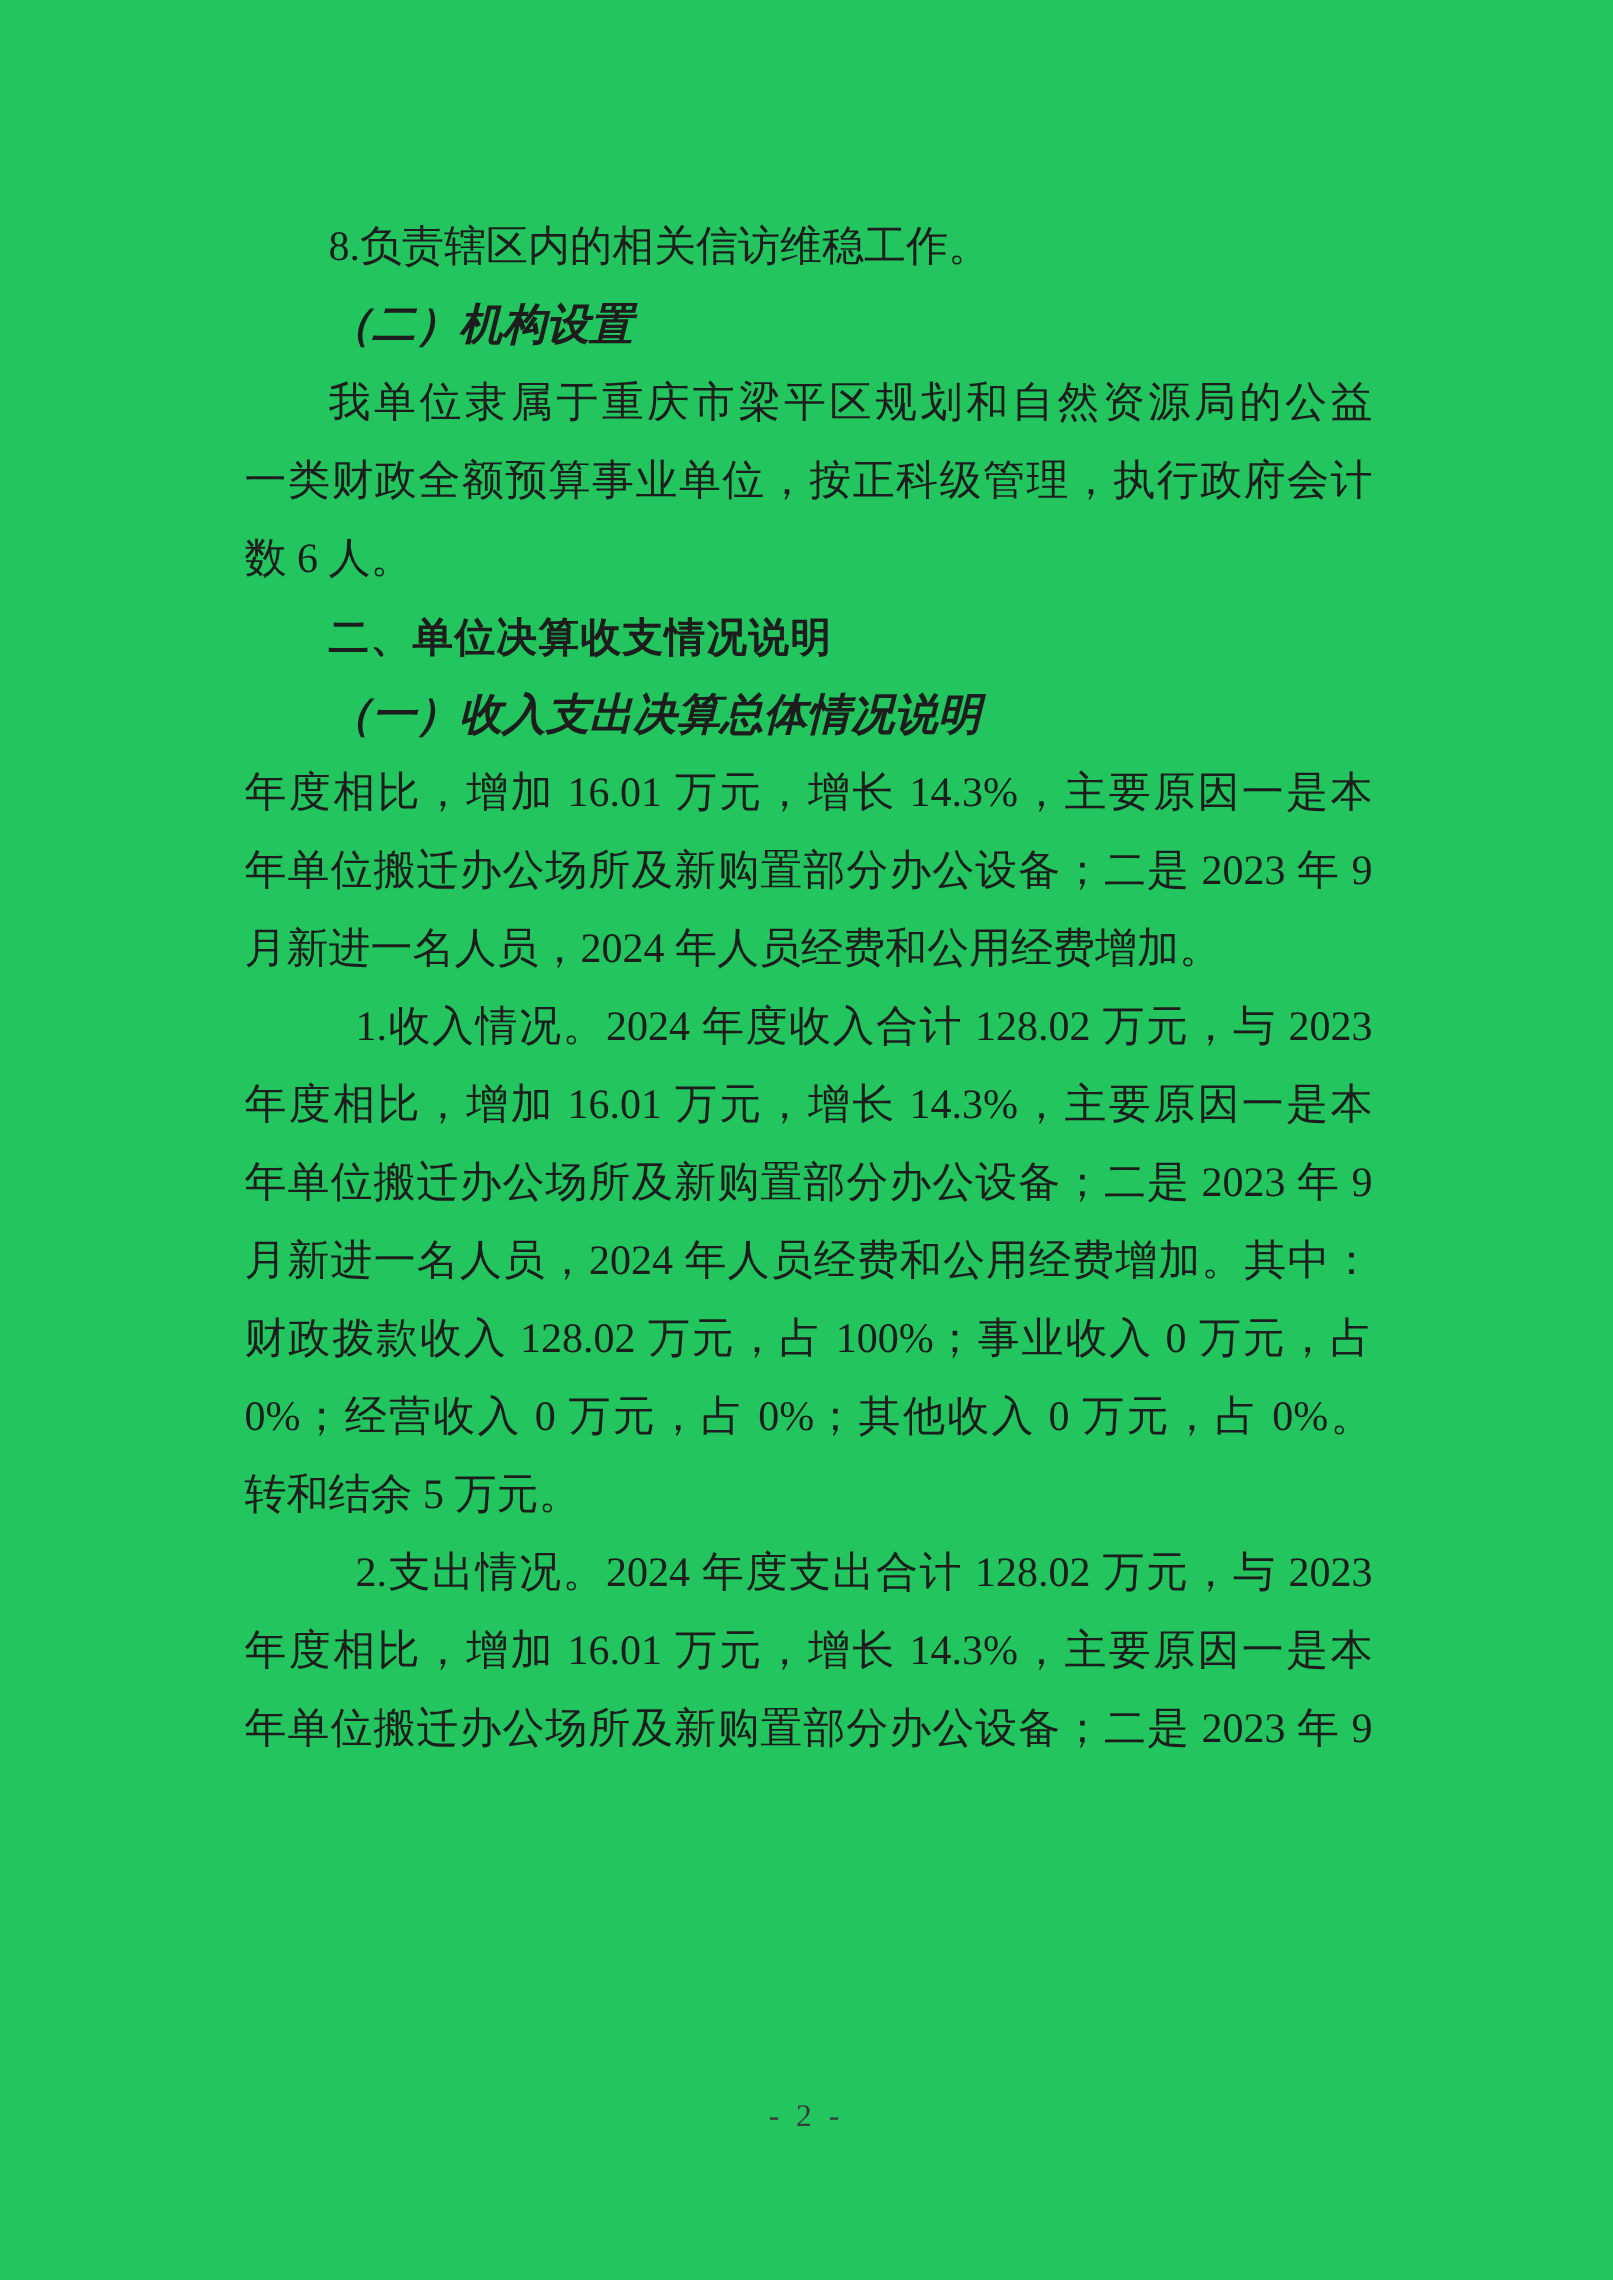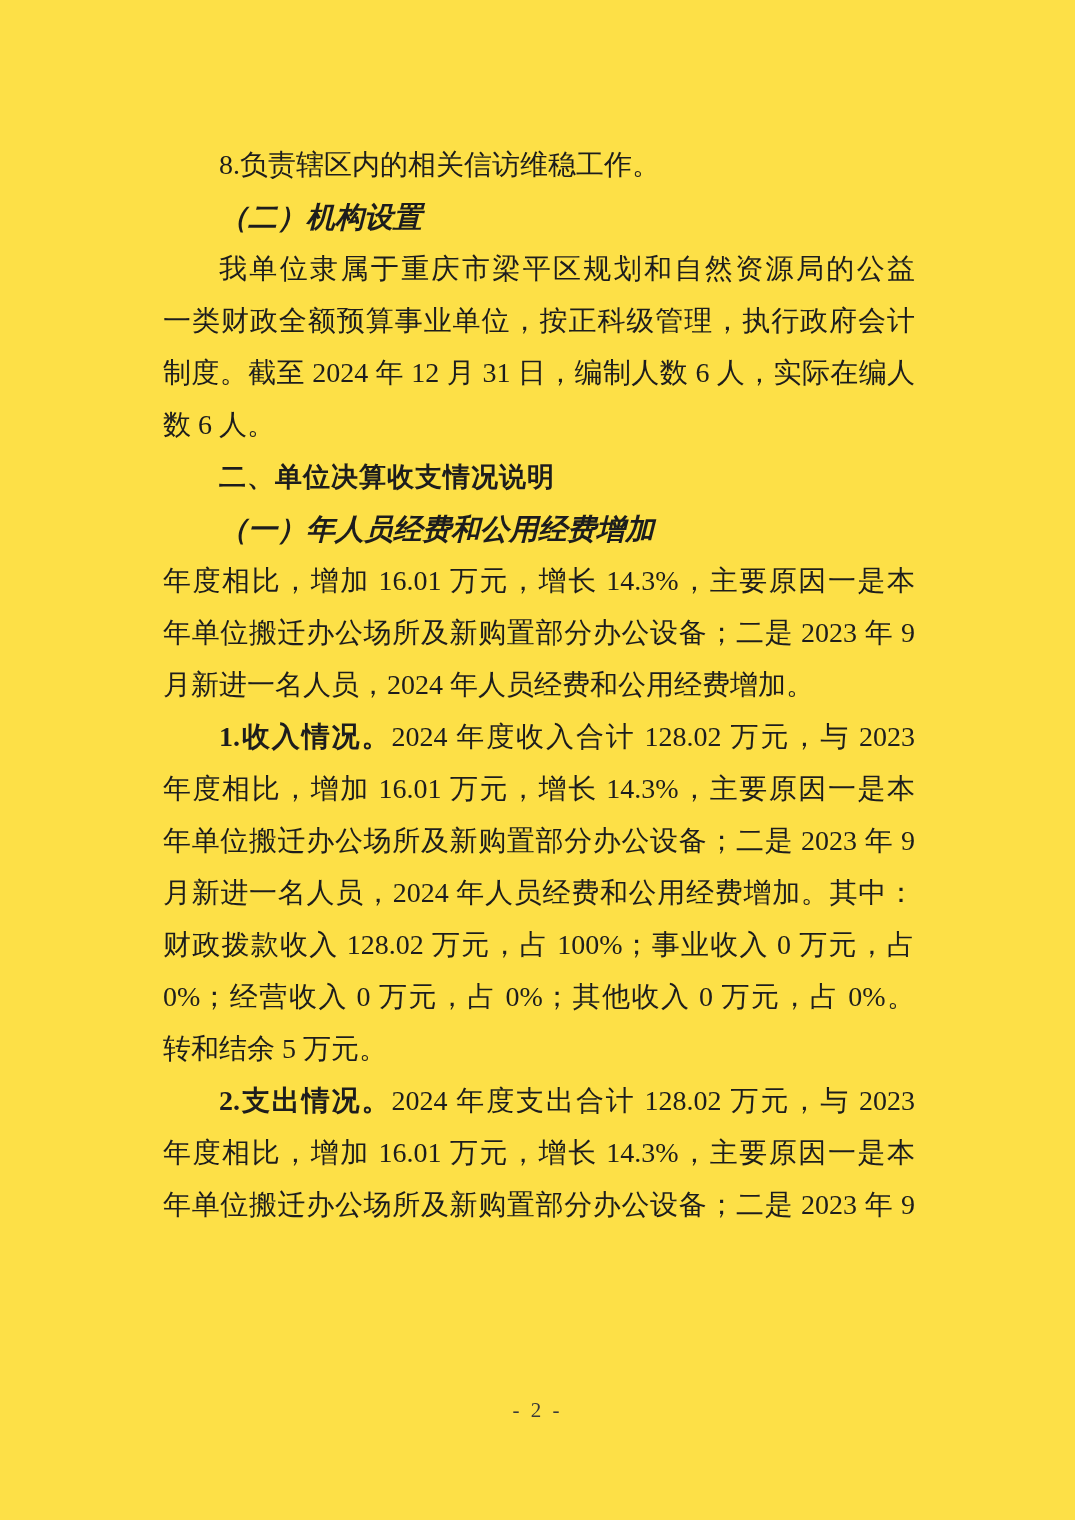--- a/index.html
+++ b/index.html
@@ -4,21 +4,21 @@
 <style>
   html, body {
     margin: 0;
     padding: 0;
     background: #ffffff;
   }
   .page {
     position: relative;
     width: 1075px;
     height: 1520px;
-    background: #fde047;
+    background: #22c55e;
     overflow: hidden;
     font-family: "Liberation Serif", "DejaVu Serif", serif;
   }
   .content {
     position: absolute;
     left: 163px;
     top: 139px;
     width: 752px;
   }
   .line {
@@ -43,21 +43,22 @@
     font-size: 29px;
     font-style: italic;
   }
   .line.heading-main {
     font-family: "Liberation Sans", "DejaVu Sans", sans-serif;
     font-weight: 700;
     font-size: 27px;
     letter-spacing: 1px;
   }
   .line b {
-    font-weight: 700;
+    font-weight: 400;
+    margin-left: 18px;
   }
   .footer {
     position: absolute;
     left: 0;
     top: 1398px;
     width: 1075px;
     text-align: center;
   }
   .pagenum {
     font-size: 21px;
@@ -67,24 +68,23 @@
 </style>
 </head>
 <body>
 
 <div class="page">
   <main class="content" id="doc-lines">
       <div class="line body indent">8.负责辖区内的相关信访维稳工作。</div>
       <div class="line heading-sub indent">（二）机构设置</div>
       <div class="line body indent fill">我单位隶属于重庆市梁平区规划和自然资源局的公益</div>
       <div class="line body fill">一类财政全额预算事业单位，按正科级管理，执行政府会计</div>
-      <div class="line body fill">制度。截至 2024 年 12 月 31 日，编制人数 6 人，实际在编人</div>
       <div class="line body">数 6 人。</div>
       <div class="line heading-main indent">二、单位决算收支情况说明</div>
-      <div class="line heading-sub indent">（一）年人员经费和公用经费增加</div>
+      <div class="line heading-sub indent">（一）收入支出决算总体情况说明</div>
       <div class="line body fill">年度相比，增加 16.01 万元，增长 14.3%，主要原因一是本</div>
       <div class="line body fill">年单位搬迁办公场所及新购置部分办公设备；二是 2023 年 9</div>
       <div class="line body">月新进一名人员，2024 年人员经费和公用经费增加。</div>
       <div class="line body indent fill"><b>1.收入情况。</b>2024 年度收入合计 128.02 万元，与 2023</div>
       <div class="line body fill">年度相比，增加 16.01 万元，增长 14.3%，主要原因一是本</div>
       <div class="line body fill">年单位搬迁办公场所及新购置部分办公设备；二是 2023 年 9</div>
       <div class="line body fill">月新进一名人员，2024 年人员经费和公用经费增加。其中：</div>
       <div class="line body fill">财政拨款收入 128.02 万元，占 100%；事业收入 0 万元，占</div>
       <div class="line body fill">0%；经营收入 0 万元，占 0%；其他收入 0 万元，占 0%。</div>
       <div class="line body">转和结余 5 万元。</div>

